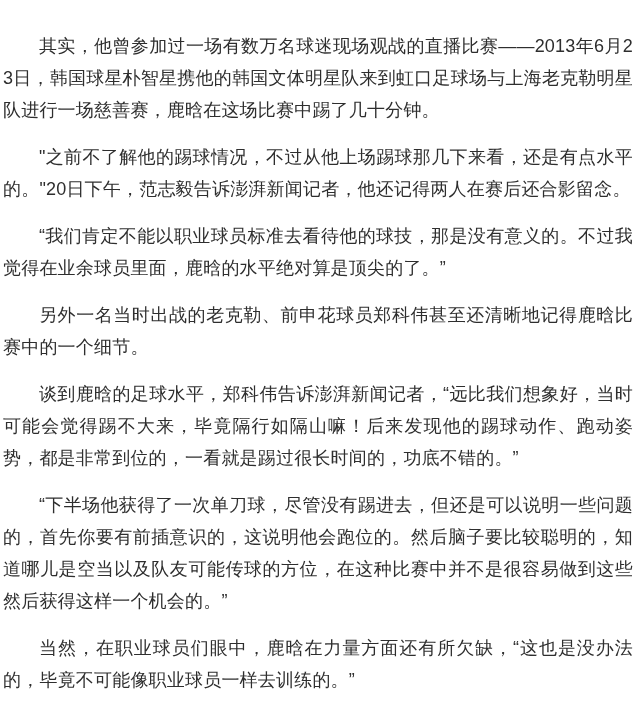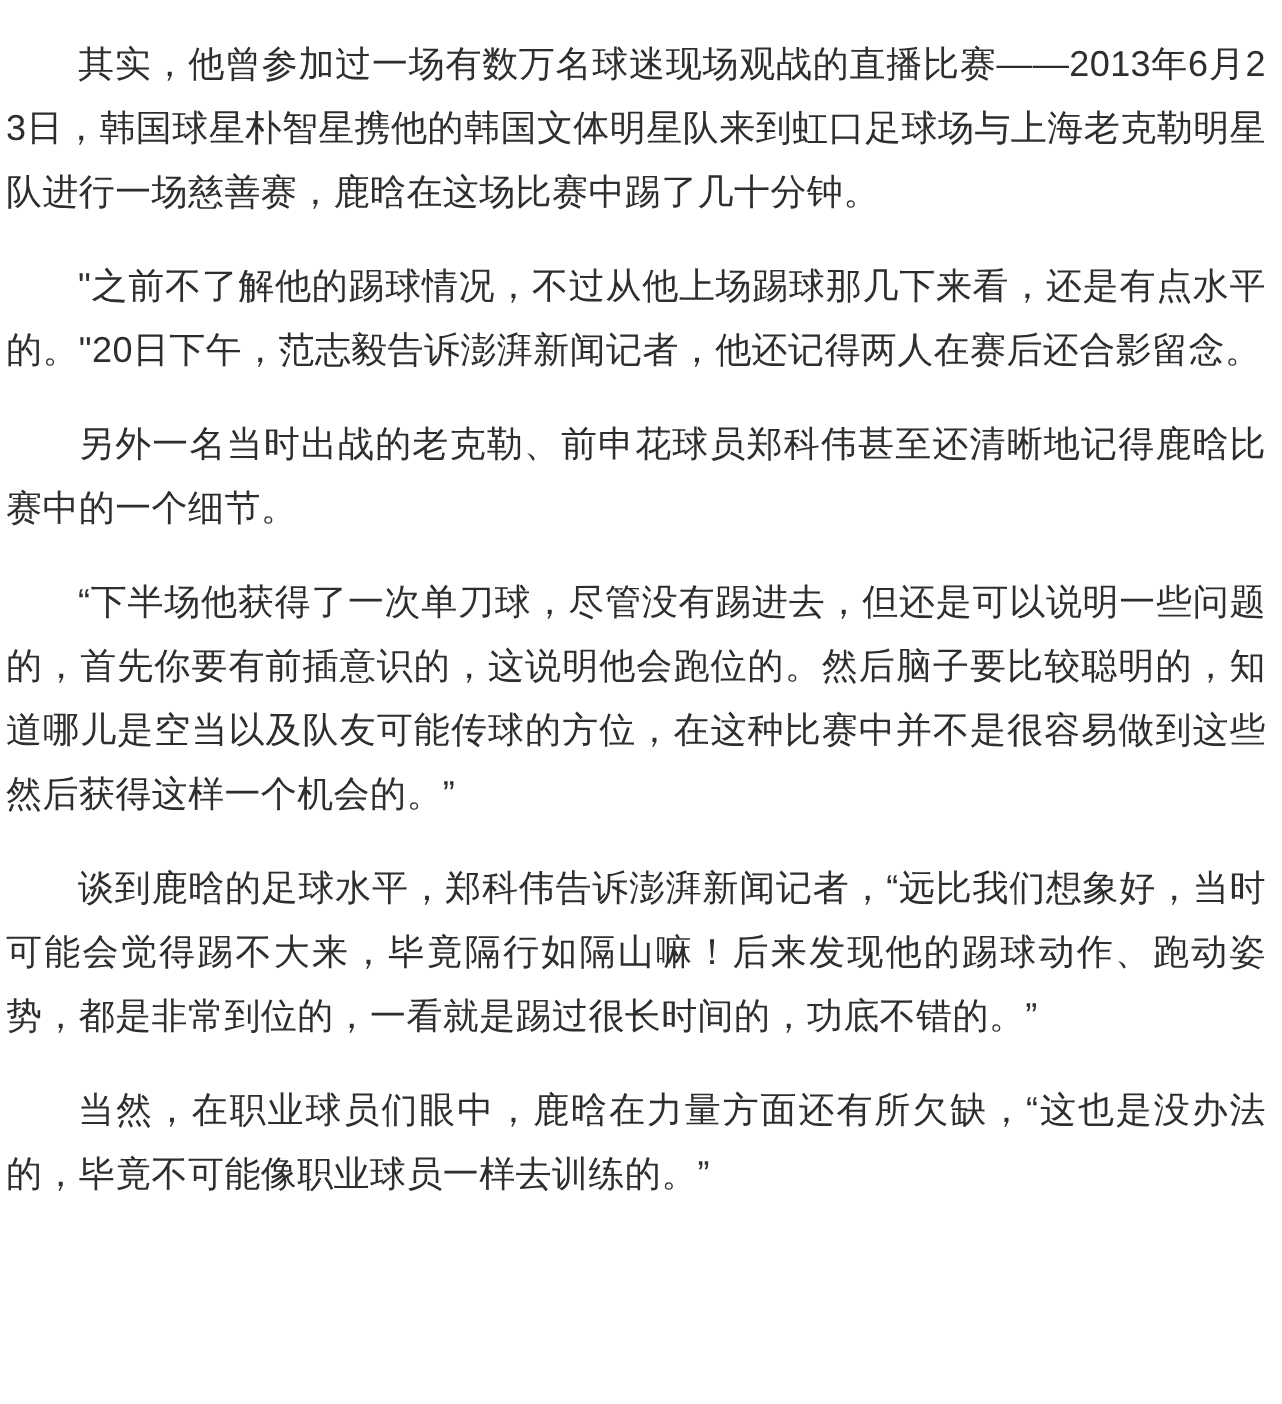--- a/index.html
+++ b/index.html
@@ -4,21 +4,21 @@
 <style>
   html, body {
     margin: 0;
     padding: 0;
     background: #ffffff;
   }
   .page {
     width: 637px;
     height: 702px;
     box-sizing: border-box;
-    padding: 16px 4px 0 3px;
+    padding: 30px 4px 0 3px;
     background: #ffffff;
     overflow: hidden;
   }
   .article {
     font-family: "Liberation Sans", sans-serif;
     font-size: 18px;
     line-height: 32px;
     color: #2e2e2e;
     letter-spacing: 0.2px;
   }
@@ -30,18 +30,19 @@
     word-break: break-all;
   }
 </style>
 </head>
 <body>
 
 <div class="page">
   <div class="article">
     <p>其实，他曾参加过一场有数万名球迷现场观战的直播比赛——2013年6月23日，韩国球星朴智星携他的韩国文体明星队来到虹口足球场与上海老克勒明星队进行一场慈善赛，鹿晗在这场比赛中踢了几十分钟。</p>
     <p>"之前不了解他的踢球情况，不过从他上场踢球那几下来看，还是有点水平的。"20日下午，范志毅告诉澎湃新闻记者，他还记得两人在赛后还合影留念。</p>
+    <p>“我们肯定不能以职业球员标准去看待他的球技，那是没有意义的。不过我觉得在业余球员里面，鹿晗的水平绝对算是顶尖的了。”</p>
     <p>另外一名当时出战的老克勒、前申花球员郑科伟甚至还清晰地记得鹿晗比赛中的一个细节。</p>
+    <p>谈到鹿晗的足球水平，郑科伟告诉澎湃新闻记者，“远比我们想象好，当时可能会觉得踢不大来，毕竟隔行如隔山嘛！后来发现他的踢球动作、跑动姿势，都是非常到位的，一看就是踢过很长时间的，功底不错的。”</p>
     <p>“下半场他获得了一次单刀球，尽管没有踢进去，但还是可以说明一些问题的，首先你要有前插意识的，这说明他会跑位的。然后脑子要比较聪明的，知道哪儿是空当以及队友可能传球的方位，在这种比赛中并不是很容易做到这些然后获得这样一个机会的。”</p>
-    <p>谈到鹿晗的足球水平，郑科伟告诉澎湃新闻记者，“远比我们想象好，当时可能会觉得踢不大来，毕竟隔行如隔山嘛！后来发现他的踢球动作、跑动姿势，都是非常到位的，一看就是踢过很长时间的，功底不错的。”</p>
     <p>当然，在职业球员们眼中，鹿晗在力量方面还有所欠缺，“这也是没办法的，毕竟不可能像职业球员一样去训练的。”</p>
   </div>
 </div>
 
 </body></html>

